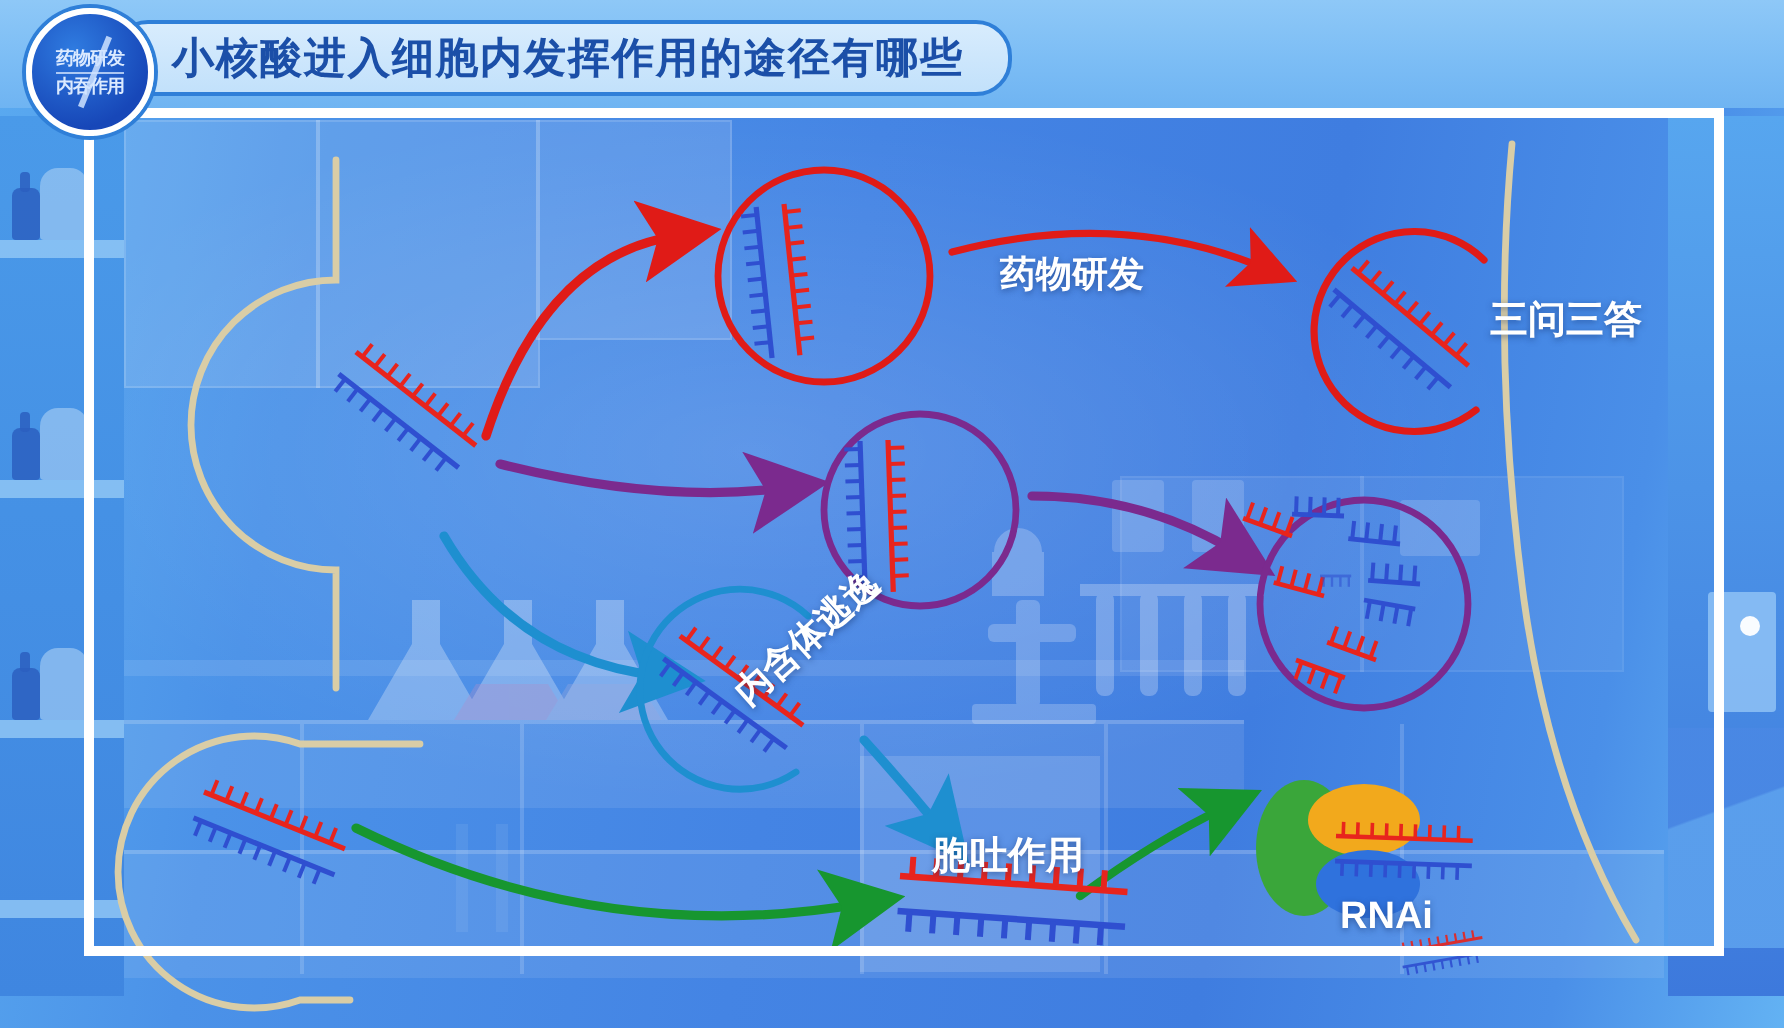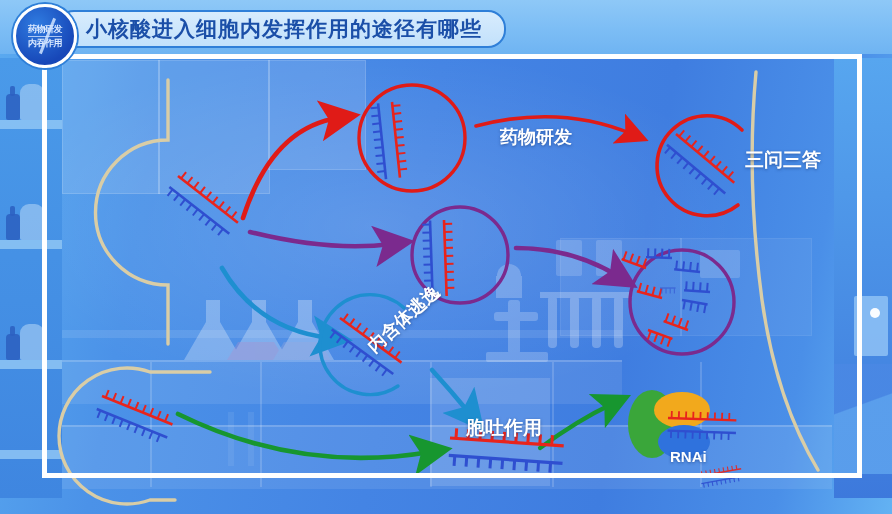--- a/index.html
+++ b/index.html
@@ -309,21 +309,21 @@
 
   <div class="lab" style="left:500px;top:125px;font-size:18px">药物研发</div>
 
   <div class="lab" style="left:745px;top:147px;font-size:19px">三问三答</div>
 
   <div class="lab" style="left:362px;top:340px;font-size:18px;transform:rotate(-42deg);transform-origin:left top">内含体逃逸</div>
 
 
   <div class="lab" style="left:466px;top:415px;font-size:19px">胞吐作用</div>
 
-  <div class="lab" style="left:670px;top:448px;font-size:15px">RNAi</div>
+  <div class="lab" style="left:670px;top:448px;font-size:19px">RNAi</div>
 
   <div class="header">
     <div class="title-pill">
       <span>小核酸进入细胞内发挥作用的途径有哪些</span>
     </div>
     <div class="logo">
       <div class="logo-l1">药物研发</div>
       <div class="logo-l2">内吞作用</div>
       <div class="logo-slash"></div>
     </div>

